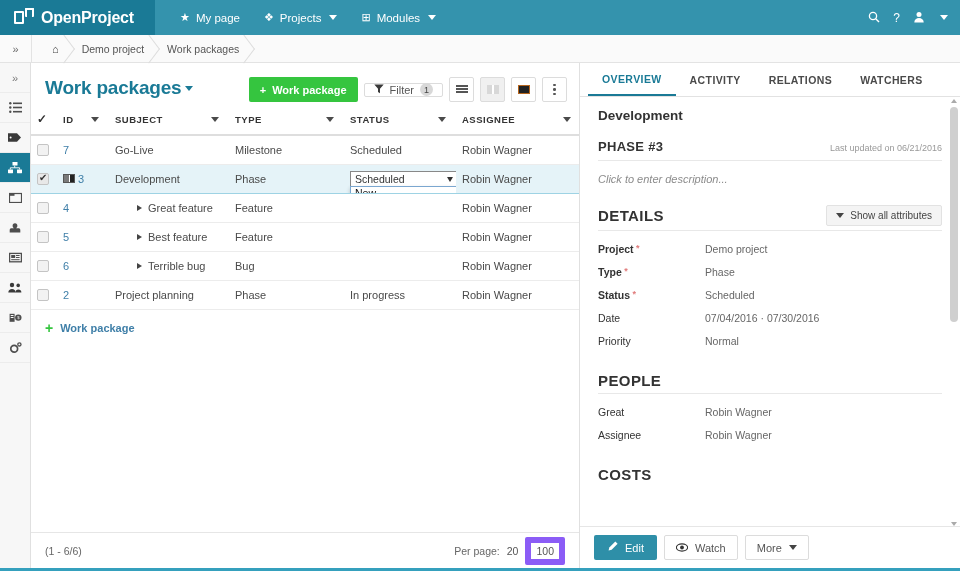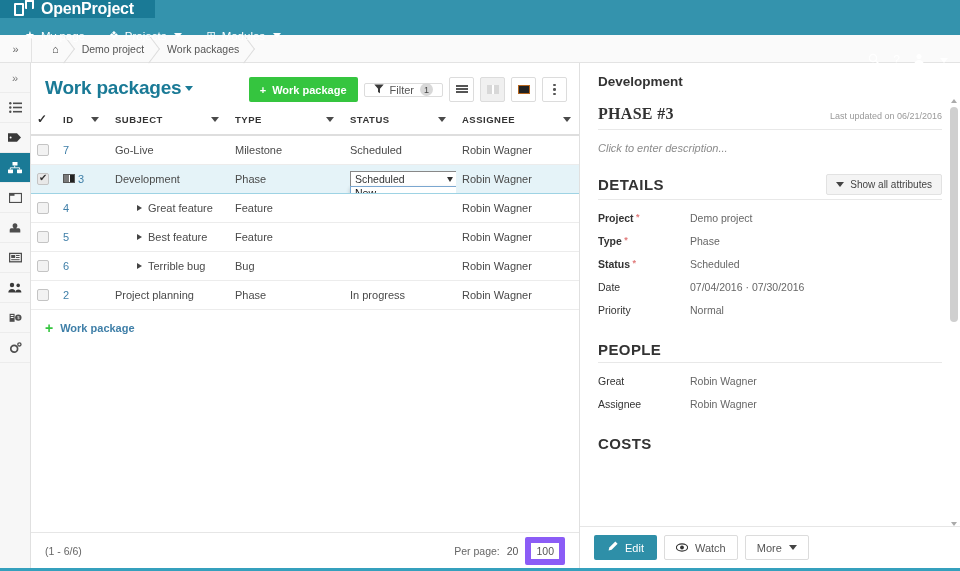--- a/index.html
+++ b/index.html
@@ -9,21 +9,21 @@
     background: #fff; overflow: hidden;
   }
   .app {
     width: 960px; height: 571px; position: relative;
     border-bottom: 3px solid #35a0bd; background: #fff;
   }
 
   
   .topbar {
     height: 35px; background: #3493ad; display: flex; align-items: stretch;
-    position: relative; z-index: 40; flex-direction: column;
+    position: relative; z-index: 40;
   }
   .logo-box {
     width: 155px; background: #1a7a96; display: flex; align-items: center;
     padding-left: 14px; gap: 7px;
   }
   .logo-mark { display: flex; align-items: flex-start; gap: 1px; }
   .logo-o {
     width: 10px; height: 13px; border: 2.2px solid #fff; border-radius: 1px;
   }
   .logo-p {
@@ -229,37 +229,37 @@
     height: 34px; align-items: stretch;
   }
   .dtab {
     font-size: 10.5px; font-weight: bold; letter-spacing: 0.4px; color: #4a4a4a;
     display: flex; align-items: center; padding: 0 14px; cursor: pointer;
   }
   .dtab.active { color: #1a7a96; border-bottom: 2px solid #1a7a96; }
   .dbody { flex: 1; overflow: hidden; padding: 11px 18px 0 18px; position: relative; }
   .d-title { font-size: 13.5px; color: #333; font-weight: bold; margin-bottom: 16px; }
   .d-subrow { display: flex; align-items: baseline; margin-bottom: 6px; }
-  .d-phase { font-size: 16px; font-weight: bold; color: #333; letter-spacing: 0.3px; font-family: Liberation Serif, serif; }
+  .d-phase { font-size: 13px; font-weight: bold; color: #333; letter-spacing: 0.3px; }
   .d-updated { margin-left: auto; font-size: 9px; color: #999; }
   .d-desc { font-size: 11px; color: #8b8b8b; font-style: italic; margin: 10px 0 20px 0; cursor: pointer; }
   .sec-head { display: flex; align-items: center; margin-bottom: 4px; }
   .sec-title { font-size: 15px; font-weight: bold; color: #333; letter-spacing: 0.4px; }
   .btn-attrs {
     margin-left: auto; background: #f4f4f4; border: 1px solid #e2e2e2; border-radius: 2px;
     font-size: 10px; color: #444; height: 21px; padding: 0 9px; display: flex;
     align-items: center; gap: 6px; cursor: pointer; font-family: inherit;
   }
   .chev-d {
     width: 0; height: 0; border-left: 4px solid transparent;
     border-right: 4px solid transparent; border-top: 5px solid #444;
   }
   .sec-rule { border-bottom: 1px solid #e8e8e8; margin: 4px 0 12px 0; }
   .attr-row { display: flex; font-size: 10.5px; margin-bottom: 11px; }
-  .attr-label { width: 92px; color: #333; font-weight: bold; }
+  .attr-label { width: 107px; color: #333; font-weight: bold; }
   .attr-label.plain { font-weight: normal; }
   .req { color: #e07a7a; font-size: 9px; vertical-align: top; }
   .attr-val { color: #666; }
   .sec-gap { height: 14px; }
   .d-scrollbar {
     position: absolute; right: 2px; top: 36px; bottom: 42px; width: 8px;
   }
   .d-track { position: absolute; inset: 0; }
   .d-thumb {
     position: absolute; left: 0; top: 8px; height: 215px; width: 8px;
@@ -598,20 +598,26 @@
         <span>(1 - 6/6)</span>
         <span class="pg-right">
           <span>Per page:</span>
           <span class="pg-num">20</span>
           <span class="pg-num boxed">100</span>
         </span>
       </div>
     </div>
 
     <div class="detail">
+      <div class="dtabs">
+        <div class="dtab active">OVERVIEW</div>
+        <div class="dtab">ACTIVITY</div>
+        <div class="dtab">RELATIONS</div>
+        <div class="dtab">WATCHERS</div>
+      </div>
 
       <div class="dbody">
         <div class="d-title">Development</div>
 
         <div class="d-subrow">
           <span class="d-phase">PHASE #3</span>
           <span class="d-updated">Last updated on 06/21/2016</span>
         </div>
         <div class="sec-rule"></div>
 

